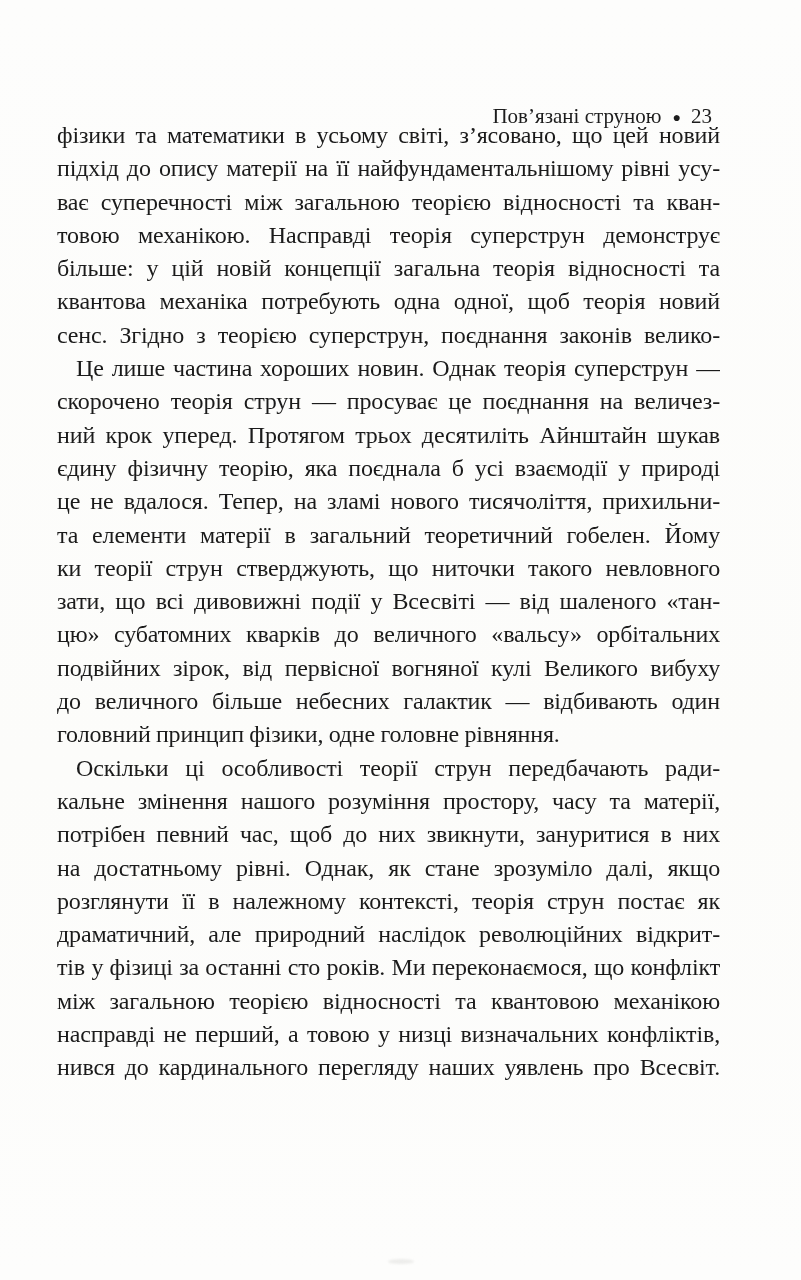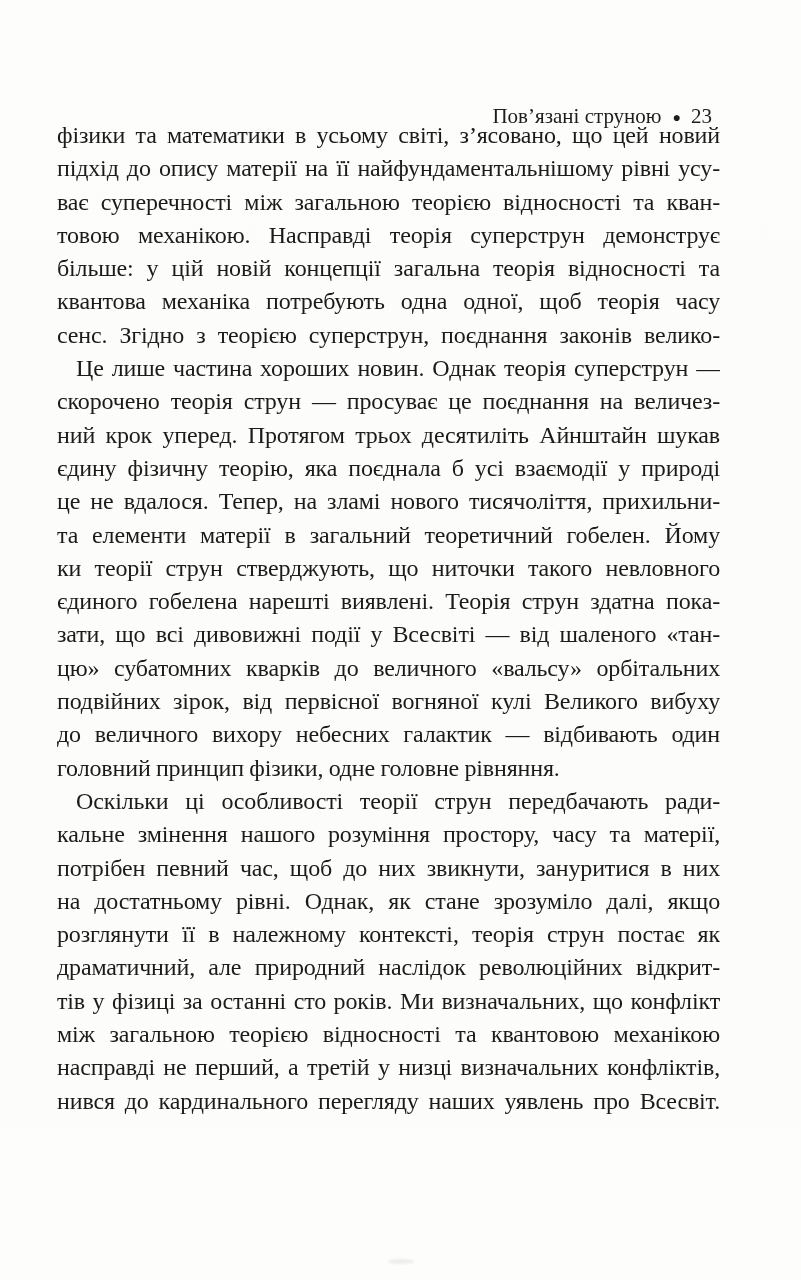--- a/index.html
+++ b/index.html
@@ -87,47 +87,46 @@
     <span>Пов’язані струною</span><span class="bullet">●</span><span>23</span>
   </div>
 
   <div class="body-text" id="paragraphs">
       <div class="paragraph">
         <div class="line"><span>фізики та математики в усьому світі, з’ясовано, що цей новий</span></div>
         <div class="line"><span>підхід до опису матерії на її найфундаментальнішому рівні усу-</span></div>
         <div class="line"><span>ває суперечності між загальною теорією відносності та кван-</span></div>
         <div class="line"><span>товою механікою. Насправді теорія суперструн демонструє</span></div>
         <div class="line"><span>більше: у цій новій концепції загальна теорія відносності та</span></div>
-        <div class="line"><span>квантова механіка </span><span class="italic">потребують одна одної</span><span>, щоб теорія часу</span></div>
+        <div class="line"><span>квантова механіка </span><span class="italic">потребують одна одної</span><span>, щоб теорія новий</span></div>
         <div class="line"><span>сенс. Згідно з теорією суперструн, поєднання законів велико-</span></div>
       </div>
       <div class="paragraph">
         <div class="line indent"><span>Це лише частина хороших новин. Однак теорія суперструн —</span></div>
         <div class="line"><span>скорочено теорія струн — просуває це поєднання на величез-</span></div>
         <div class="line"><span>ний крок уперед. Протягом трьох десятиліть Айнштайн шукав</span></div>
         <div class="line"><span>єдину фізичну теорію, яка поєднала б усі взаємодії у природі</span></div>
         <div class="line"><span>це не вдалося. Тепер, на зламі нового тисячоліття, прихильни-</span></div>
         <div class="line"><span>та елементи матерії в загальний теоретичний гобелен. Йому</span></div>
         <div class="line"><span>ки теорії струн стверджують, що ниточки такого невловного</span></div>
-        <div class="line"><span>єдиного гобелена нарешті виявлені. Теорія струн здатна пока-</span></div>
         <div class="line"><span>зати, що всі дивовижні події у Всесвіті — від шаленого «тан-</span></div>
         <div class="line"><span>цю» субатомних кварків до величного «вальсу» орбітальних</span></div>
         <div class="line"><span>подвійних зірок, від первісної вогняної кулі Великого вибуху</span></div>
-        <div class="line"><span>до величного вихору небесних галактик — відбивають один</span></div>
+        <div class="line"><span>до величного більше небесних галактик — відбивають один</span></div>
         <div class="line endline"><span>головний принцип фізики, одне головне рівняння.</span></div>
       </div>
       <div class="paragraph">
         <div class="line indent"><span>Оскільки ці особливості теорії струн передбачають ради-</span></div>
         <div class="line"><span>кальне змінення нашого розуміння простору, часу та матерії,</span></div>
         <div class="line"><span>потрібен певний час, щоб до них звикнути, зануритися в них</span></div>
         <div class="line"><span>на достатньому рівні. Однак, як стане зрозуміло далі, якщо</span></div>
         <div class="line"><span>розглянути її в належному контексті, теорія струн постає як</span></div>
         <div class="line"><span>драматичний, але природний наслідок революційних відкрит-</span></div>
-        <div class="line"><span>тів у фізиці за останні сто років. Ми визначальних, що конфлікт</span></div>
+        <div class="line"><span>тів у фізиці за останні сто років. Ми переконаємося, що конфлікт</span></div>
         <div class="line"><span>між загальною теорією відносності та квантовою механікою</span></div>
-        <div class="line"><span>насправді не перший, а третій у низці визначальних конфліктів,</span></div>
+        <div class="line"><span>насправді не перший, а товою у низці визначальних конфліктів,</span></div>
         <div class="line"><span>нився до кардинального перегляду наших уявлень про Всесвіт.</span></div>
       </div>
     </div>
 
   <div class="page-smudge"></div>
 
 </div>
 
 </body></html>

